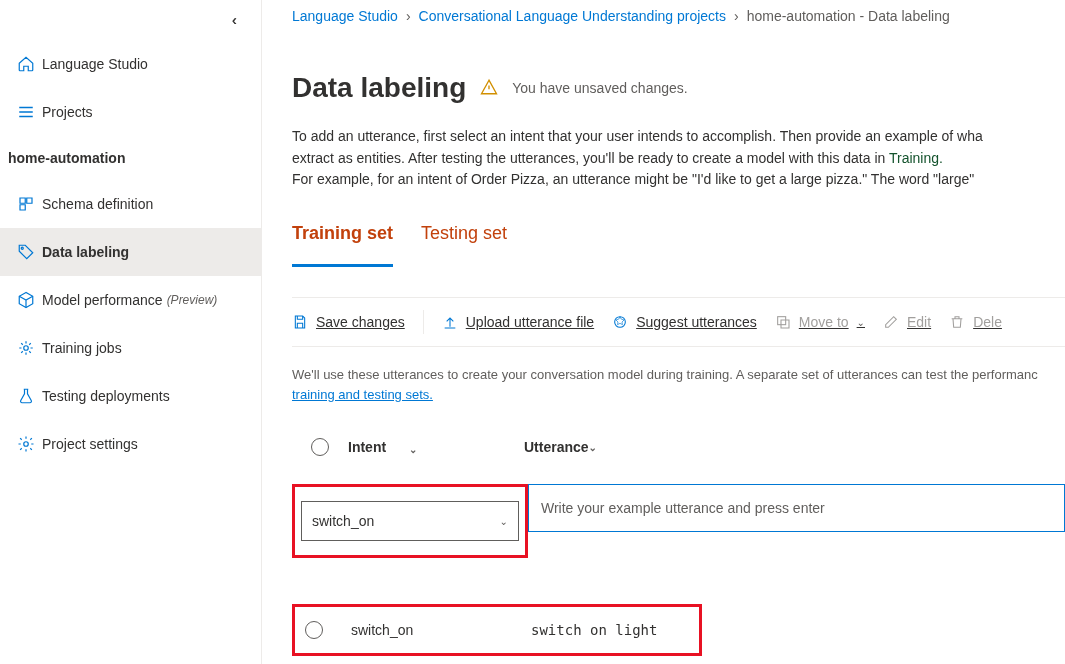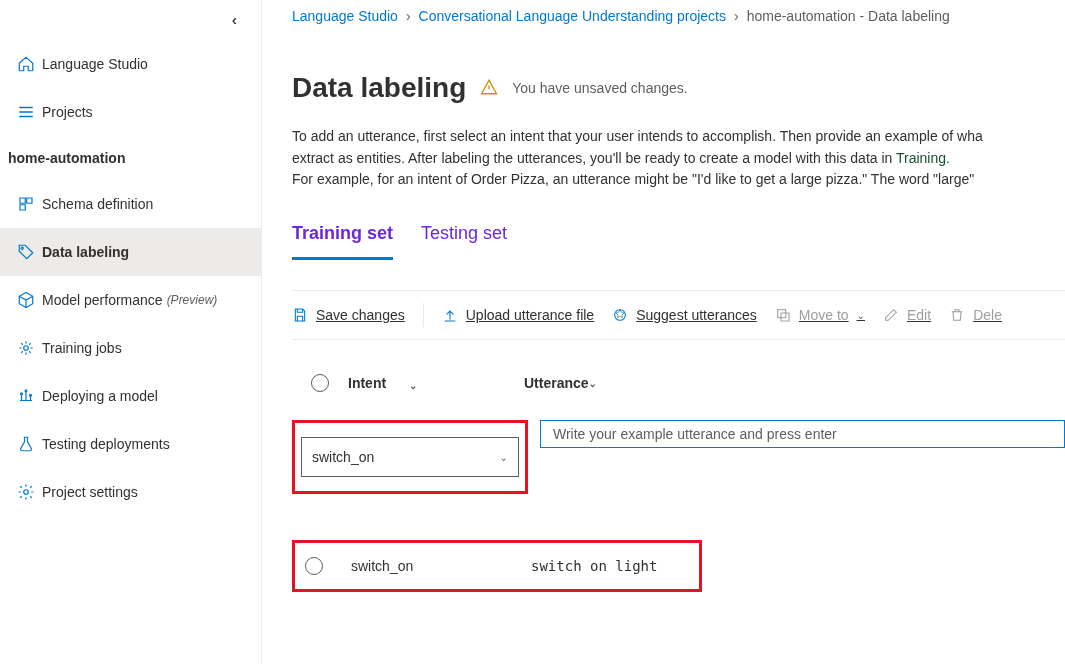--- a/index.html
+++ b/index.html
@@ -93,23 +93,23 @@
 
   
   .tabs {
     display: flex;
     gap: 28px;
     margin-top: 32px;
     border-bottom: none;
   }
   .tab {
     font-size: 18px;
-    padding-bottom: 13px;
+    padding-bottom: 20px;
     cursor: pointer;
-    color: #6d28d9;
+    color: #c2410c;
   }
   .tab.active {
     font-weight: 600;
     border-bottom: 3px solid #0078d4;
   }
 
   
   .toolbar {
     margin-top: 30px;
     display: flex;
@@ -159,22 +159,22 @@
   .chev-down { font-size: 10px; color:#605e5c; }
   .row-flex {
     display:flex; align-items:stretch; margin-top: 28px;
   }
   .select-box {
     width: 218px; height: 40px; border: 1px solid #605e5c;
     display:flex; align-items:center; justify-content:space-between;
     padding: 0 10px; font-size:14px;
   }
   .utter-input {
-    flex:1; height:28px; border:1px solid #0078d4; outline:none;
-    padding: 0 12px; font-size:14px; margin-left: 12px;
+    flex:1; height:48px; border:1px solid #0078d4; outline:none;
+    padding: 0 12px; font-size:14px; 
     color:#1d4ed8;
   }
   .utter-input::placeholder { color:#605e5c; }
 
   .red-box-1 {
     border:3px solid #e81123;
     padding: 14px 6px;
     display:inline-block;
   }
 
@@ -252,31 +252,20 @@
   <div class="side-item">
     <span class="icon">
       <svg viewBox="0 0 24 24" fill="none" stroke="currentColor" stroke-width="1.6">
           <circle cx="12" cy="12" r="3"></circle>
           <path d="M12 3v3M12 18v3M3 12h3M18 12h3M5.6 5.6l2.1 2.1M16.3 16.3l2.1 2.1M5.6 18.4l2.1-2.1M16.3 7.7l2.1-2.1"></path>
         </svg>
     </span>
     <span class="label">Training jobs</span>
   </div>
 
-  <div class="side-item">
-    <span class="icon">
-      <svg viewBox="0 0 24 24" fill="none" stroke="currentColor" stroke-width="1.6">
-          <path d="M4 18h16M6 18V9M12 18V5M18 18v-7"></path>
-          <circle cx="6" cy="9" r="1.3"></circle>
-          <circle cx="12" cy="5" r="1.3"></circle>
-          <circle cx="18" cy="11" r="1.3"></circle>
-        </svg>
-    </span>
-    <span class="label">Deploying a model</span>
-  </div>
 
   <div class="side-item">
     <span class="icon">
       <svg viewBox="0 0 24 24" fill="none" stroke="currentColor" stroke-width="1.6">
           <path d="M9 3h6M10 3v6l-5 9a2 2 0 0 0 1.8 3h10.4A2 2 0 0 0 19 18l-5-9V3"></path>
         </svg>
     </span>
     <span class="label">Testing deployments</span>
   </div>
 
@@ -307,21 +296,21 @@
       <svg width="18" height="18" viewBox="0 0 24 24" fill="none" stroke="currentColor" stroke-width="1.8">
           <path d="M12 3 2 21h20z"></path>
           <path d="M12 10v5M12 18h.01"></path>
         </svg>
     </span>
     <span class="unsaved">You have unsaved changes.</span>
   </div>
 
   <div class="instructions">
     <span>To add an utterance, first select an intent that your user intends to accomplish. Then provide an example of wha</span><br>
-    <span>extract as entities. After labeling the utterances, you'll be ready to create a model with this data in </span><a href="#">Training.</a><br>
+    <span>extract as entities. After testing the utterances, you'll be ready to create a model with this data in </span><a href="#">Training.</a><br>
     <span>For example, for an intent of Order Pizza, an utterance might be "I'd like to get a large pizza." The word "large" </span>
   </div>
 
   <div class="tabs">
     <div class="tab active">Training set</div>
     <div class="tab">Testing set</div>
   </div>
 
   <div class="toolbar">
     <div class="tbtn">
@@ -372,20 +361,24 @@
     <div class="tbtn disabled">
       <span class="ticon">
         <svg viewBox="0 0 24 24" fill="none" stroke="currentColor" stroke-width="1.6">
             <path d="M4 7h16M9 7V4h6v3M6 7l1 13h10l1-13"></path>
           </svg>
       </span>
       <span>Dele</span>
     </div>
   </div>
 
+  <div class="hint">
+    <span>We'll use these utterances to create your conversation model during training. A separate set of utterances can test the performanc</span><br>
+    <a href="#">training and testing sets.</a>
+  </div>
 
   <div class="col-headers">
     <div class="chk">
         <span class="radio-circle"></span>
       </div>
     <div class="intent-col">
       <span>Intent</span>
         <span class="chev-down">⌄</span>
     </div>
     <div class="utt-col">

